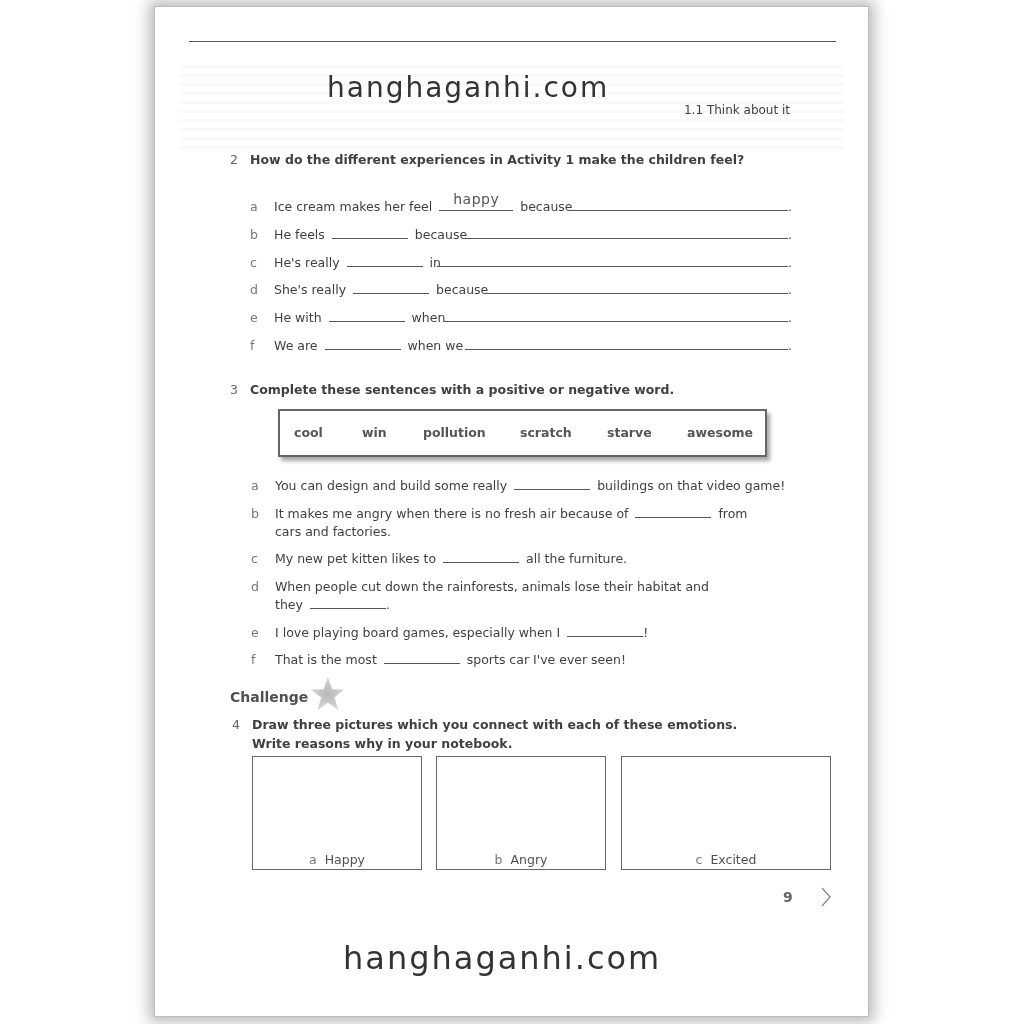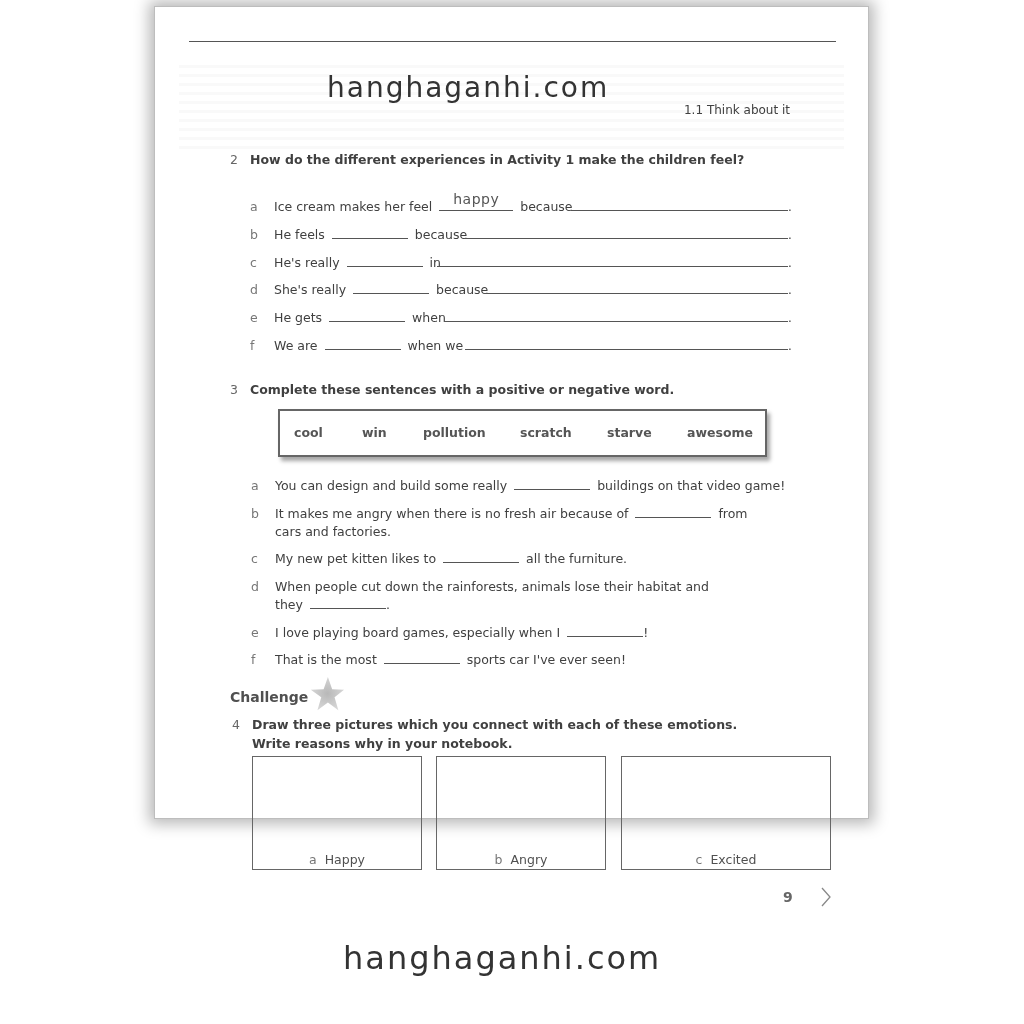--- a/index.html
+++ b/index.html
@@ -1,21 +1,21 @@
 <!DOCTYPE html>
 <html><head>
 <meta charset="utf-8">
 <style>
   html, body { margin:0; padding:0; }
   body {
     width:1024px; height:1024px; background:#ffffff; position:relative; overflow:hidden;
     font-family:"DejaVu Sans", "Liberation Sans", sans-serif; color:#3a3a3a;
   }
   .page {
-    position:absolute; left:155px; top:7px; width:713px; height:811px; background:#fff;
+    position:absolute; left:155px; top:7px; width:713px; height:1009px; background:#fff;
     box-shadow: 0 0 0 1px #bdbdbd, 0 0 14px 6px rgba(0,0,0,0.28);
   }
   .ghost {
     position:absolute; left:24px; top:58px; width:665px; height:90px;
     background: repeating-linear-gradient(180deg, rgba(0,0,0,0.025) 0 3px, rgba(0,0,0,0) 3px 9px);
   }
   .topline { position:absolute; left:34px; top:34px; width:647px; height:0; border-top:1.3px solid #555; }
   .watermark {
     position:absolute; font-family:"DejaVu Sans", sans-serif; font-size:28px; letter-spacing:2px;
     color:#333; font-weight:400;
@@ -91,21 +91,21 @@
     <span class="letter">d</span>
     <span>She's really</span>
     <span class="blank short"></span>
     <span>because</span>
     <span class="long" style="left:210px; width:304px;"></span>
     <span class="dot" style="left:514px;">.</span>
   </div>
 
   <div class="row" style="left:119px; top:302px; width:516px;">
     <span class="letter">e</span>
-    <span>He gets</span>
+    <span>He with</span>
     <span class="blank short"></span>
     <span>when</span>
     <span class="long" style="left:170px; width:344px;"></span>
     <span class="dot" style="left:514px;">.</span>
   </div>
 
   <div class="row" style="left:119px; top:330px; width:516px;">
     <span class="letter">f</span>
     <span>We are</span>
     <span class="blank short"></span>

